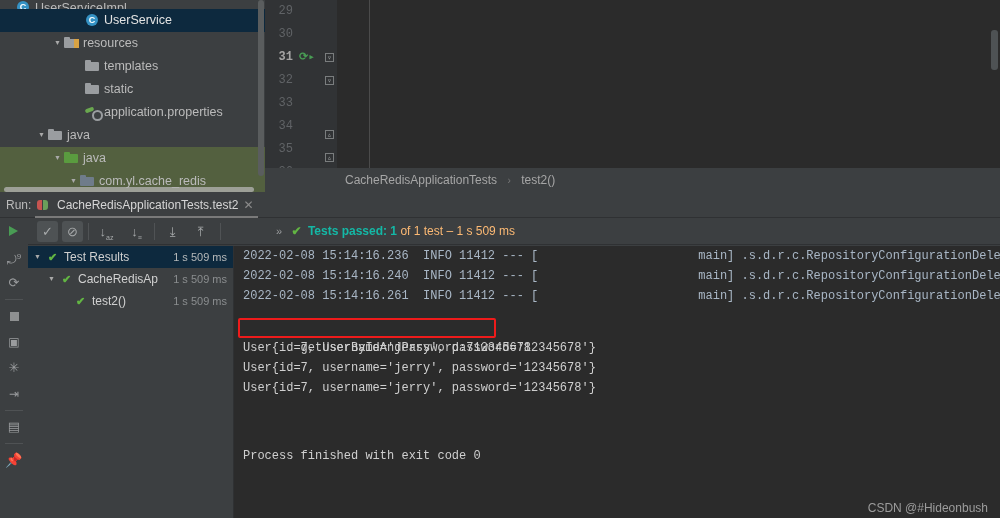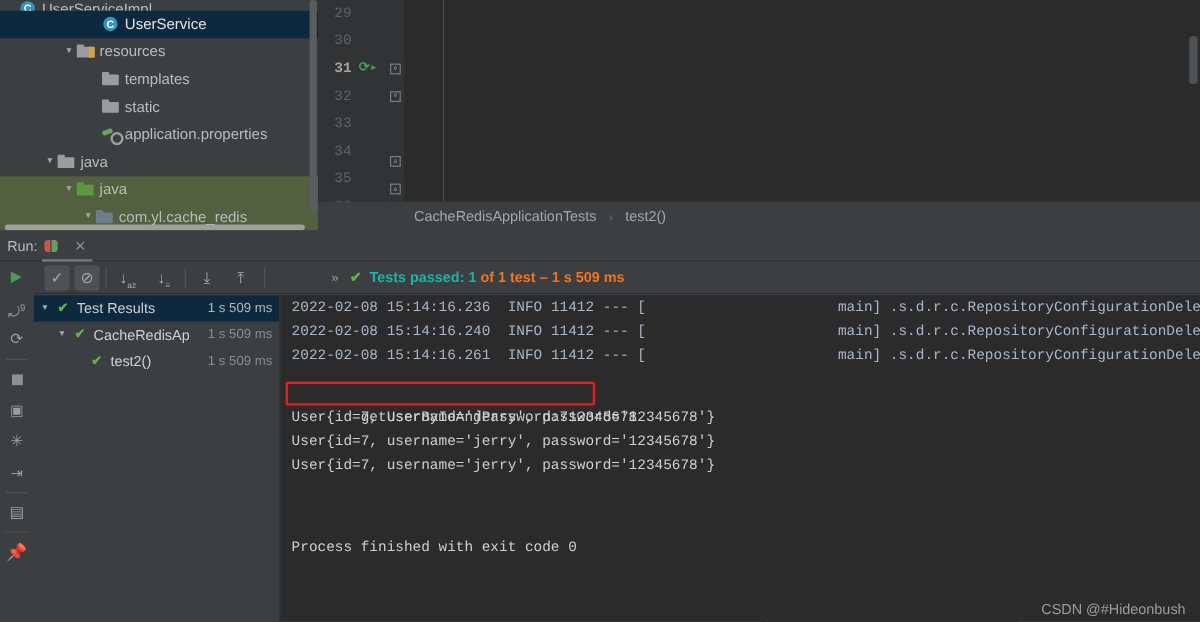--- a/index.html
+++ b/index.html
@@ -219,21 +219,21 @@
   }
   .tbtn.on { background: #4e5254; border-radius: 3px; }
   .tbsep { position: absolute; top: 5px; width: 1px; height: 17px; background: #505355; }
   .status-text {
     position: absolute; left: 248px; top: 0; height: 27px; line-height: 27px;
     font-size: 12px; white-space: nowrap;
   }
   .status-text .chev { color: #9a9c9e; margin-right: 6px; font-size: 11px; }
   .status-text .tick { color: #62b543; font-weight: bold; margin-right: 3px; }
   .status-text .bold { color: #14b8a6; font-weight: bold; }
-  .status-text .dim { color: #f97316; font-weight: bold; }
+  .status-text .dim { color: #fdba74; }
 
   .tests-tree {
     position: absolute; left: 28px; top: 54px; width: 205px; height: 272px;
     background: #3c3f41; overflow: hidden; font-size: 12px;
   }
   .ttrow { position: relative; height: 22px; line-height: 22px; white-space: nowrap; color: #bbbbbb; }
   .ttrow.sel { background: #0d293e; }
   .ttrow .tarrow {
     position: absolute; top: 0; width: 11px; text-align: center;
     color: #a9a9a9; font-size: 7px; line-height: 22px;
@@ -368,20 +368,21 @@
 
   <div class="run-window">
 
     <div class="run-header">
       <span class="run-label">Run:</span>
       <div class="run-tab">
         <span class="tabico">
             <span class="l"></span>
             <span class="r"></span>
           </span>
+        <span>CacheRedisApplicationTests.test2</span>
         <span class="close">✕</span>
       </div>
     </div>
 
     <div class="vtoolbar">
       <div class="vbtn">
           <span class="play-tri"></span>
         </div>
       <div class="vbtn">
           <span class="glyph" style="font-size:12px">⤾<sup style="font-size:8px">9</sup></span>

